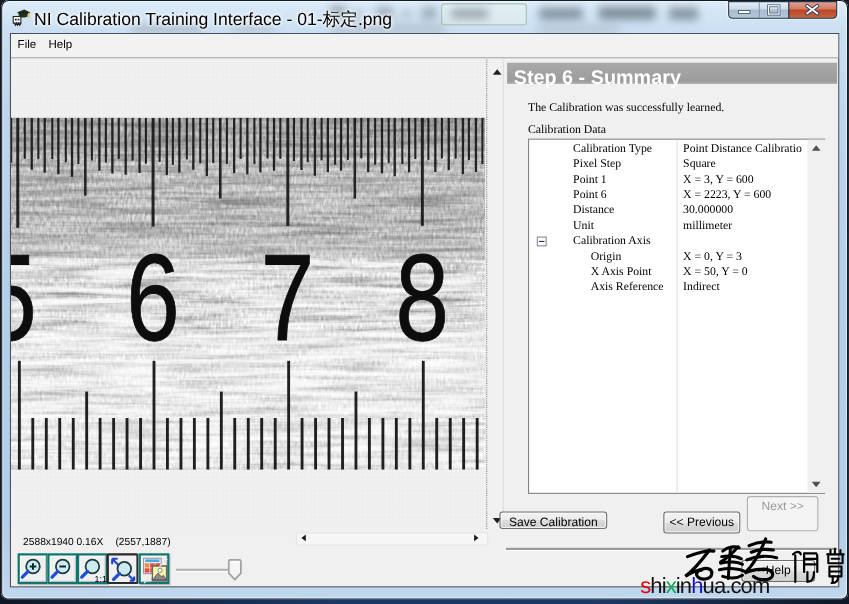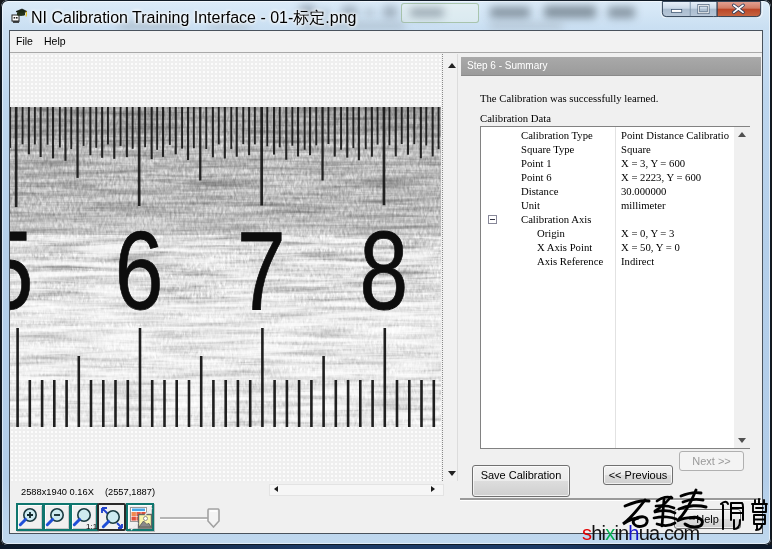--- a/index.html
+++ b/index.html
@@ -271,30 +271,30 @@
           <path d="M3 25 L10 18 M17 10 L24 3" stroke="#e8e8e8" stroke-width="1.2"></path>
         </svg></div>
     <style>.tbtn{top:472px}</style>
     <div class="abs" style="left:150px;top:486px;width:49px;height:2px;background:#b5b5b5;box-shadow:0 1px 0 #fff"></div>
     <svg class="abs" style="left:197px;top:477px" width="13" height="20" viewBox="0 0 13 20">
       <path d="M1.8 1 Q1 1 1 2.6 L1 13 L6.5 19 L12 13 L12 2.6 Q12 1 11.2 1 Z" fill="#f4f4f4" stroke="#a2a2a2" stroke-width="1.6"></path>
       <path d="M3 3 L10 3" stroke="#fdfdfd" stroke-width="2"></path>
     </svg>
 
     <div class="abs" style="left:451px;top:26px;width:300px;height:19px;background:linear-gradient(180deg,#a9a9a9,#9b9b9b);border-bottom:1px solid #8a8a8a">
-      <span style="position:absolute;left:6px;top:3px;font-size:10px;font-weight:normal;color:#fff">Step 6 - Summary</span>
+      <span style="position:absolute;left:6px;top:3px;font-size:18px;font-weight:bold;color:#fff">Step 6 - Summary</span>
     </div>
     <div class="abs t11" style="left:470px;top:61px">The Calibration was successfully learned.</div>
     <div class="abs t11" style="left:470px;top:81px">Calibration Data</div>
 
     <div class="abs t11" style="left:470px;top:95px;width:270px;height:323px;background:#fff;border:1px solid #828282">
       <div class="abs" style="left:134px;top:0;width:1px;height:321px;background:#e2e2e2"></div>
       <div style="position:absolute;left:40px;top:2px;white-space:nowrap">Calibration Type</div>
 <div style="position:absolute;left:140px;top:2px;white-space:nowrap">Point Distance Calibratio</div>
-<div style="position:absolute;left:40px;top:16px;white-space:nowrap">Square Type</div>
+<div style="position:absolute;left:40px;top:16px;white-space:nowrap">Pixel Step</div>
 <div style="position:absolute;left:140px;top:16px;white-space:nowrap">Square</div>
 <div style="position:absolute;left:40px;top:30px;white-space:nowrap">Point 1</div>
 <div style="position:absolute;left:140px;top:30px;white-space:nowrap">X = 3, Y = 600</div>
 <div style="position:absolute;left:40px;top:44px;white-space:nowrap">Point 6</div>
 <div style="position:absolute;left:140px;top:44px;white-space:nowrap">X = 2223, Y = 600</div>
 <div style="position:absolute;left:40px;top:58px;white-space:nowrap">Distance</div>
 <div style="position:absolute;left:140px;top:58px;white-space:nowrap">30.000000</div>
 <div style="position:absolute;left:40px;top:72px;white-space:nowrap">Unit</div>
 <div style="position:absolute;left:140px;top:72px;white-space:nowrap">millimeter</div>
 <div style="position:absolute;left:40px;top:86px;white-space:nowrap">Calibration Axis</div>
@@ -307,23 +307,23 @@
 
       <div class="abs" style="left:7px;top:88px;width:9px;height:9px;background:#fff;border:1px solid #889;"></div>
       <div class="abs" style="left:9px;top:92px;width:5px;height:1px;background:#334"></div>
 
       <div class="abs" style="left:253px;top:0;width:16px;height:321px;background:#f0f0f0">
         <div style="position:absolute;left:4px;top:5px;width:0;height:0;border-left:4px solid transparent;border-right:4px solid transparent;border-bottom:5px solid #505050"></div>
         <div style="position:absolute;left:4px;top:311px;width:0;height:0;border-left:4px solid transparent;border-right:4px solid transparent;border-top:5px solid #505050"></div>
       </div>
     </div>
 
-    <div class="btn7" style="left:462px;top:434px;width:98px;height:32px;line-height:18px">Save Calibration</div>
+    <div class="btn7" style="left:444px;top:434px;width:98px;height:16px;line-height:18px">Save Calibration</div>
     <div class="btn7" style="left:593px;top:434px;width:70px;height:20px;line-height:18px">&lt;&lt; Previous</div>
-    <div class="btn7" style="left:669px;top:420px;width:65px;height:20px;line-height:18px;color:#9a9a9a;border-color:#b0b0b0;background:#f4f4f4;box-shadow:none">Next &gt;&gt;</div>
+    <div class="btn7" style="left:669px;top:420px;width:65px;height:32px;line-height:18px;color:#9a9a9a;border-color:#b0b0b0;background:#f4f4f4;box-shadow:none">Next &gt;&gt;</div>
 
     <div class="abs" style="left:450px;top:467px;width:301px;height:2px;background:#9a9a9a;box-shadow:0 1px 0 #fff"></div>
 
     <div class="btn7" style="left:664px;top:478px;width:67px;height:20px;line-height:18px">Help</div>
   </div>
 
   <svg width="152" height="44" viewBox="0 0 152 44" style="position:absolute;left:617px;top:487px">
 <g stroke="#000" fill="none" stroke-linecap="round">
  <g stroke-width="2.9">
   <path d="M7 19 C14 16 25 13 31 14"></path>

